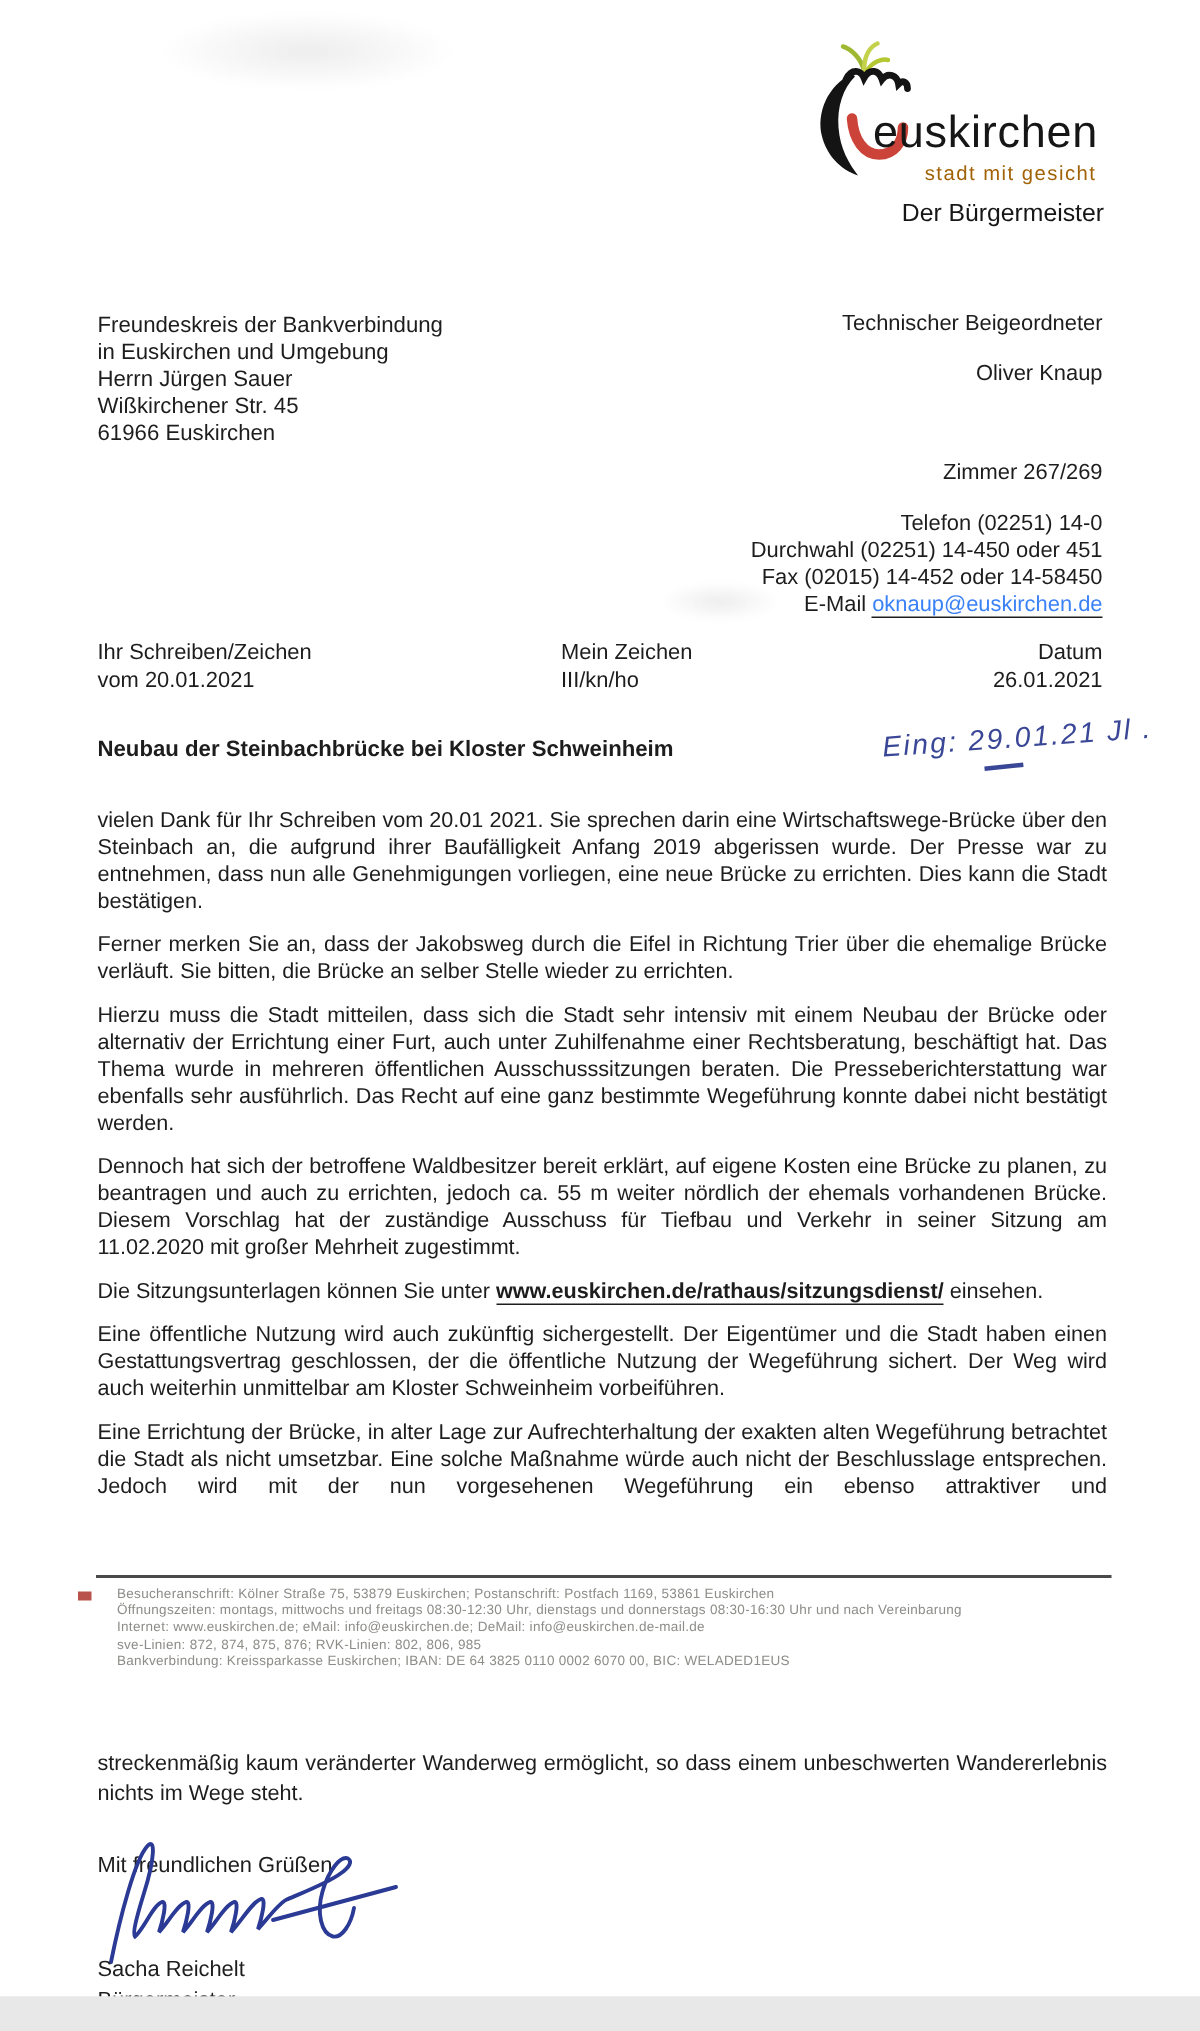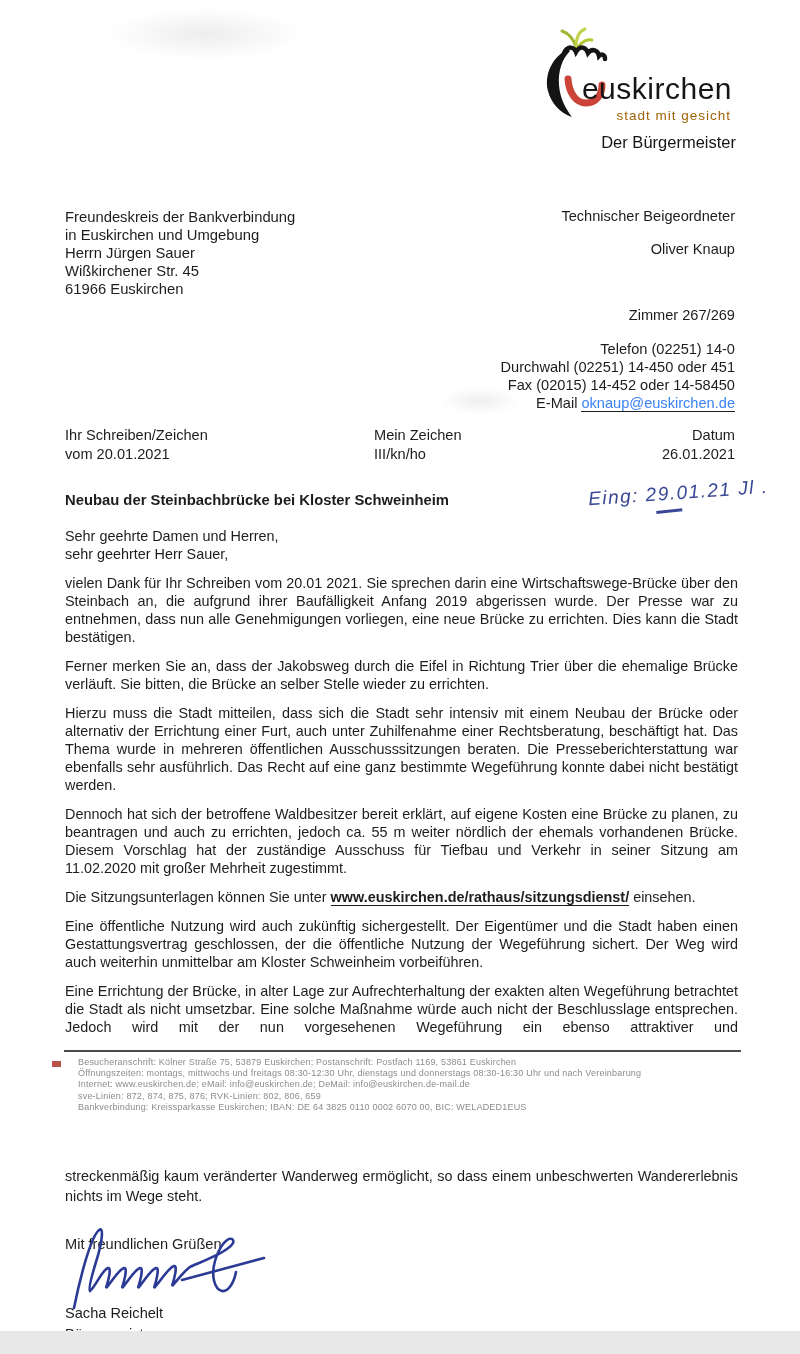--- a/index.html
+++ b/index.html
@@ -125,40 +125,36 @@
   </div>
 
   <div class="subject">Neubau der Steinbachbrücke bei Kloster Schweinheim</div>
 
   <div class="hand-note">
     <span>Eing: 29.01.21 Jl .</span>
     <span class="note-underline"></span>
   </div>
 
   <div class="body">
-    <p class="first">
-      <span>Sehr geehrte Damen und Herren,</span><br>
-      <span>sehr geehrter Herr Sauer,</span>
-    </p>
     <p>vielen Dank für Ihr Schreiben vom 20.01 2021. Sie sprechen darin eine Wirtschaftswege-Brücke über den Steinbach an, die aufgrund ihrer Baufälligkeit Anfang 2019 abgerissen wurde. Der Presse war zu entnehmen, dass nun alle Genehmigungen vorliegen, eine neue Brücke zu errichten. Dies kann die Stadt bestätigen.</p>
     <p>Ferner merken Sie an, dass der Jakobsweg durch die Eifel in Richtung Trier über die ehemalige Brücke verläuft. Sie bitten, die Brücke an selber Stelle wieder zu errichten.</p>
     <p>Hierzu muss die Stadt mitteilen, dass sich die Stadt sehr intensiv mit einem Neubau der Brücke oder alternativ der Errichtung einer Furt, auch unter Zuhilfenahme einer Rechtsberatung, beschäftigt hat. Das Thema wurde in mehreren öffentlichen Ausschusssitzungen beraten. Die Presseberichterstattung war ebenfalls sehr ausführlich. Das Recht auf eine ganz bestimmte Wegeführung konnte dabei nicht bestätigt werden.</p>
     <p>Dennoch hat sich der betroffene Waldbesitzer bereit erklärt, auf eigene Kosten eine Brücke zu planen, zu beantragen und auch zu errichten, jedoch ca. 55 m weiter nördlich der ehemals vorhandenen Brücke. Diesem Vorschlag hat der zuständige Ausschuss für Tiefbau und Verkehr in seiner Sitzung am 11.02.2020 mit großer Mehrheit zugestimmt.</p>
     <p><span>Die Sitzungsunterlagen können Sie unter </span><a href="#" class="doc-link">www.euskirchen.de/rathaus/sitzungsdienst/</a><span> einsehen.</span></p>
     <p>Eine öffentliche Nutzung wird auch zukünftig sichergestellt. Der Eigentümer und die Stadt haben einen Gestattungsvertrag geschlossen, der die öffentliche Nutzung der Wegeführung sichert. Der Weg wird auch weiterhin unmittelbar am Kloster Schweinheim vorbeiführen.</p>
     <p class="justify-last">Eine Errichtung der Brücke, in alter Lage zur Aufrechterhaltung der exakten alten Wegeführung betrachtet die Stadt als nicht umsetzbar. Eine solche Maßnahme würde auch nicht der Beschlusslage entsprechen. Jedoch wird mit der nun vorgesehenen Wegeführung ein ebenso attraktiver und</p>
   </div>
 
   <div class="footer-rule"></div>
   <div class="footer-bullet"></div>
   <div class="footer">
     <div>Besucheranschrift: Kölner Straße 75, 53879 Euskirchen; Postanschrift: Postfach 1169, 53861 Euskirchen</div>
     <div>Öffnungszeiten: montags, mittwochs und freitags 08:30-12:30 Uhr, dienstags und donnerstags 08:30-16:30 Uhr und nach Vereinbarung</div>
     <div>Internet: www.euskirchen.de;  eMail: info@euskirchen.de;  DeMail: info@euskirchen.de-mail.de</div>
-    <div>sve-Linien: 872, 874, 875, 876; RVK-Linien: 802, 806, 659</div>
+    <div>sve-Linien: 872, 874, 875, 876; RVK-Linien: 802, 806, 985</div>
     <div>Bankverbindung: Kreissparkasse Euskirchen; IBAN: DE 64 3825 0110 0002 6070 00, BIC: WELADED1EUS</div>
   </div>
 
   <div class="continuation">streckenmäßig kaum veränderter Wanderweg ermöglicht, so dass einem unbeschwerten Wandererlebnis nichts im Wege steht.</div>
   <div class="closing">Mit freundlichen Grüßen</div>
 
   <svg class="signature-svg" width="240" height="95" viewBox="0 0 240 95">
     <path d="M18,88 C24,58 34,20 42,11 C48,4 47,20 40,42 C36,55 32,69 34,71 C40,66 46,50 52,48 C56,47 52,62 50,68 C56,62 62,50 68,48 C72,47 68,62 66,68 C72,62 78,50 84,48 C88,47 84,62 82,68 C88,62 94,50 100,48 C104,47 100,62 98,68 C104,62 112,48 118,46 C122,45 118,60 116,66 C122,60 130,48 136,46" fill="none" stroke="#2b3a94" stroke-width="2.6" stroke-linecap="round"></path>
     <path d="M136,46 C150,40 163,35 171,29 C177,25 179,21 176,19 C171,17 163,27 159,41 C155,55 158,69 166,71 C172,72 178,63 180,52" fill="none" stroke="#2b3a94" stroke-width="2.6" stroke-linecap="round"></path>
     <path d="M126,60 C152,53 182,45 208,38" fill="none" stroke="#2b3a94" stroke-width="2.6" stroke-linecap="round"></path>

